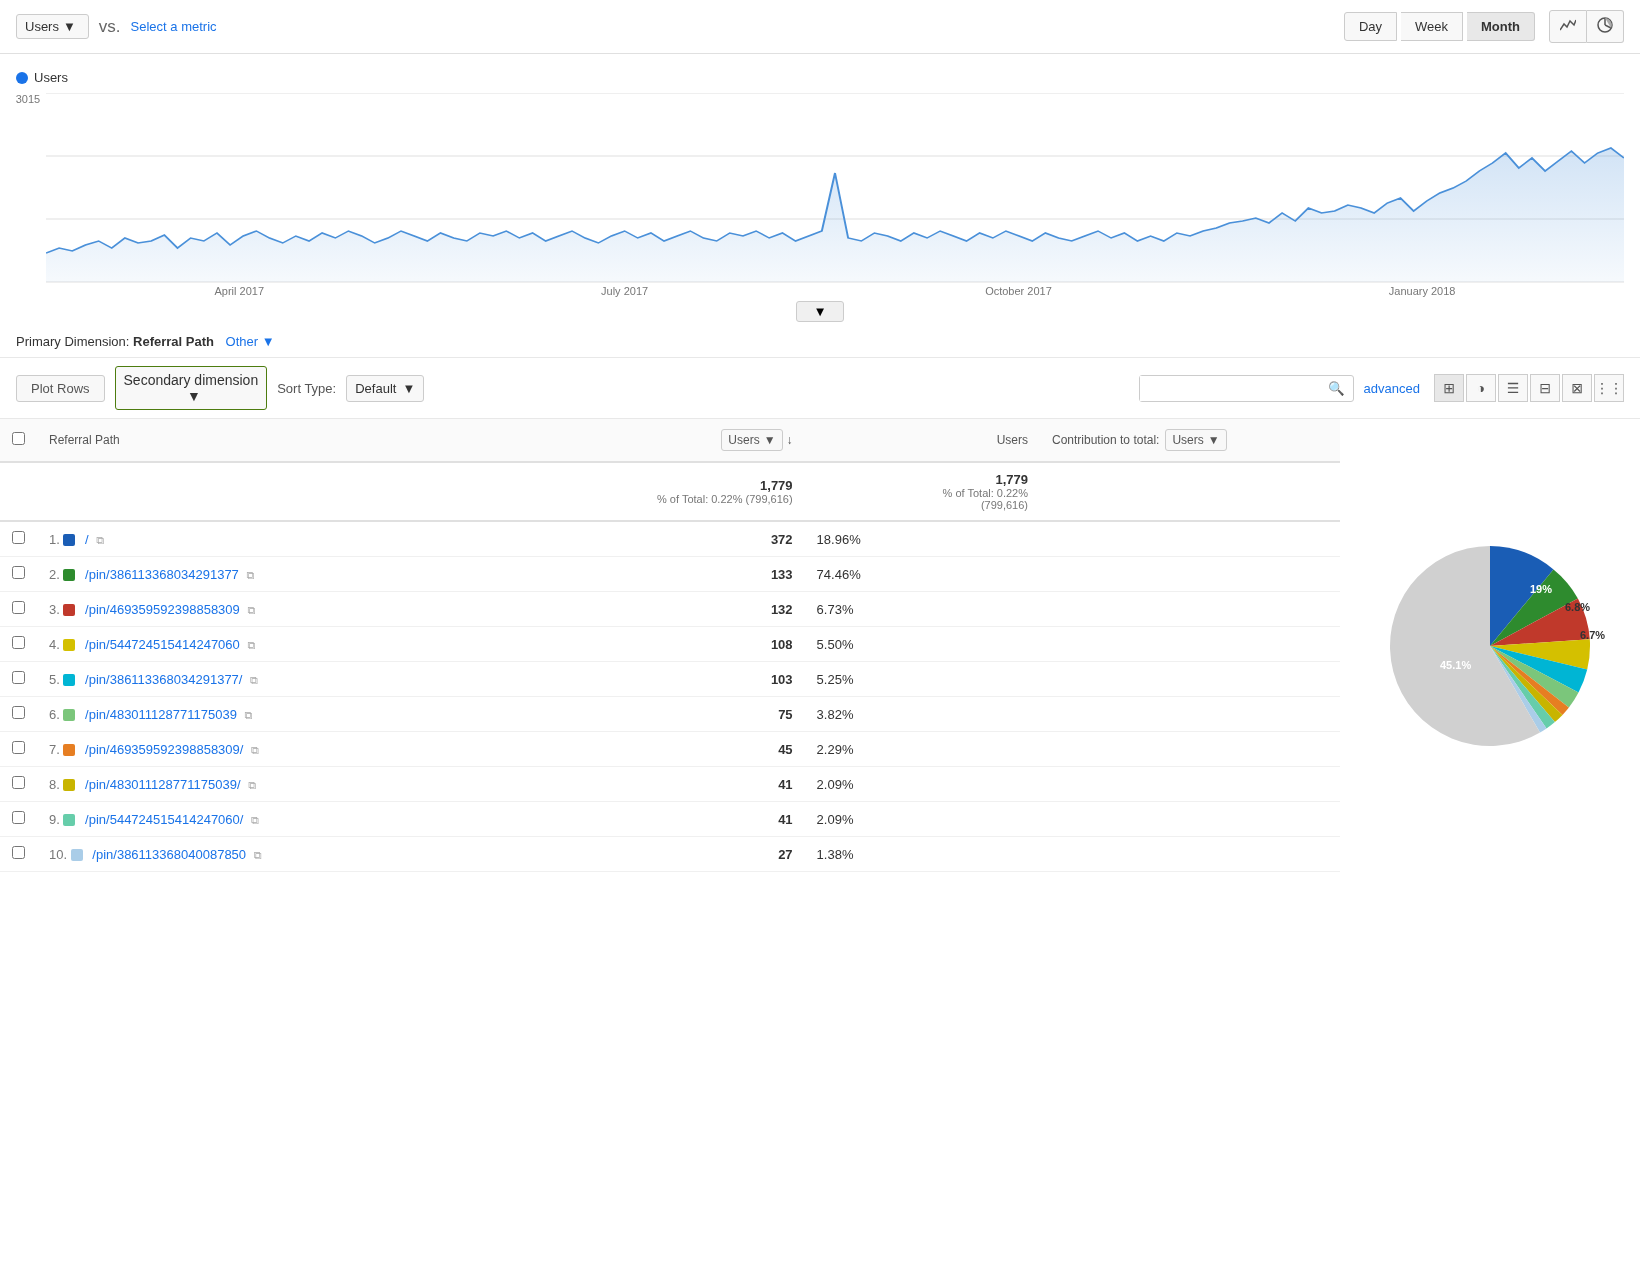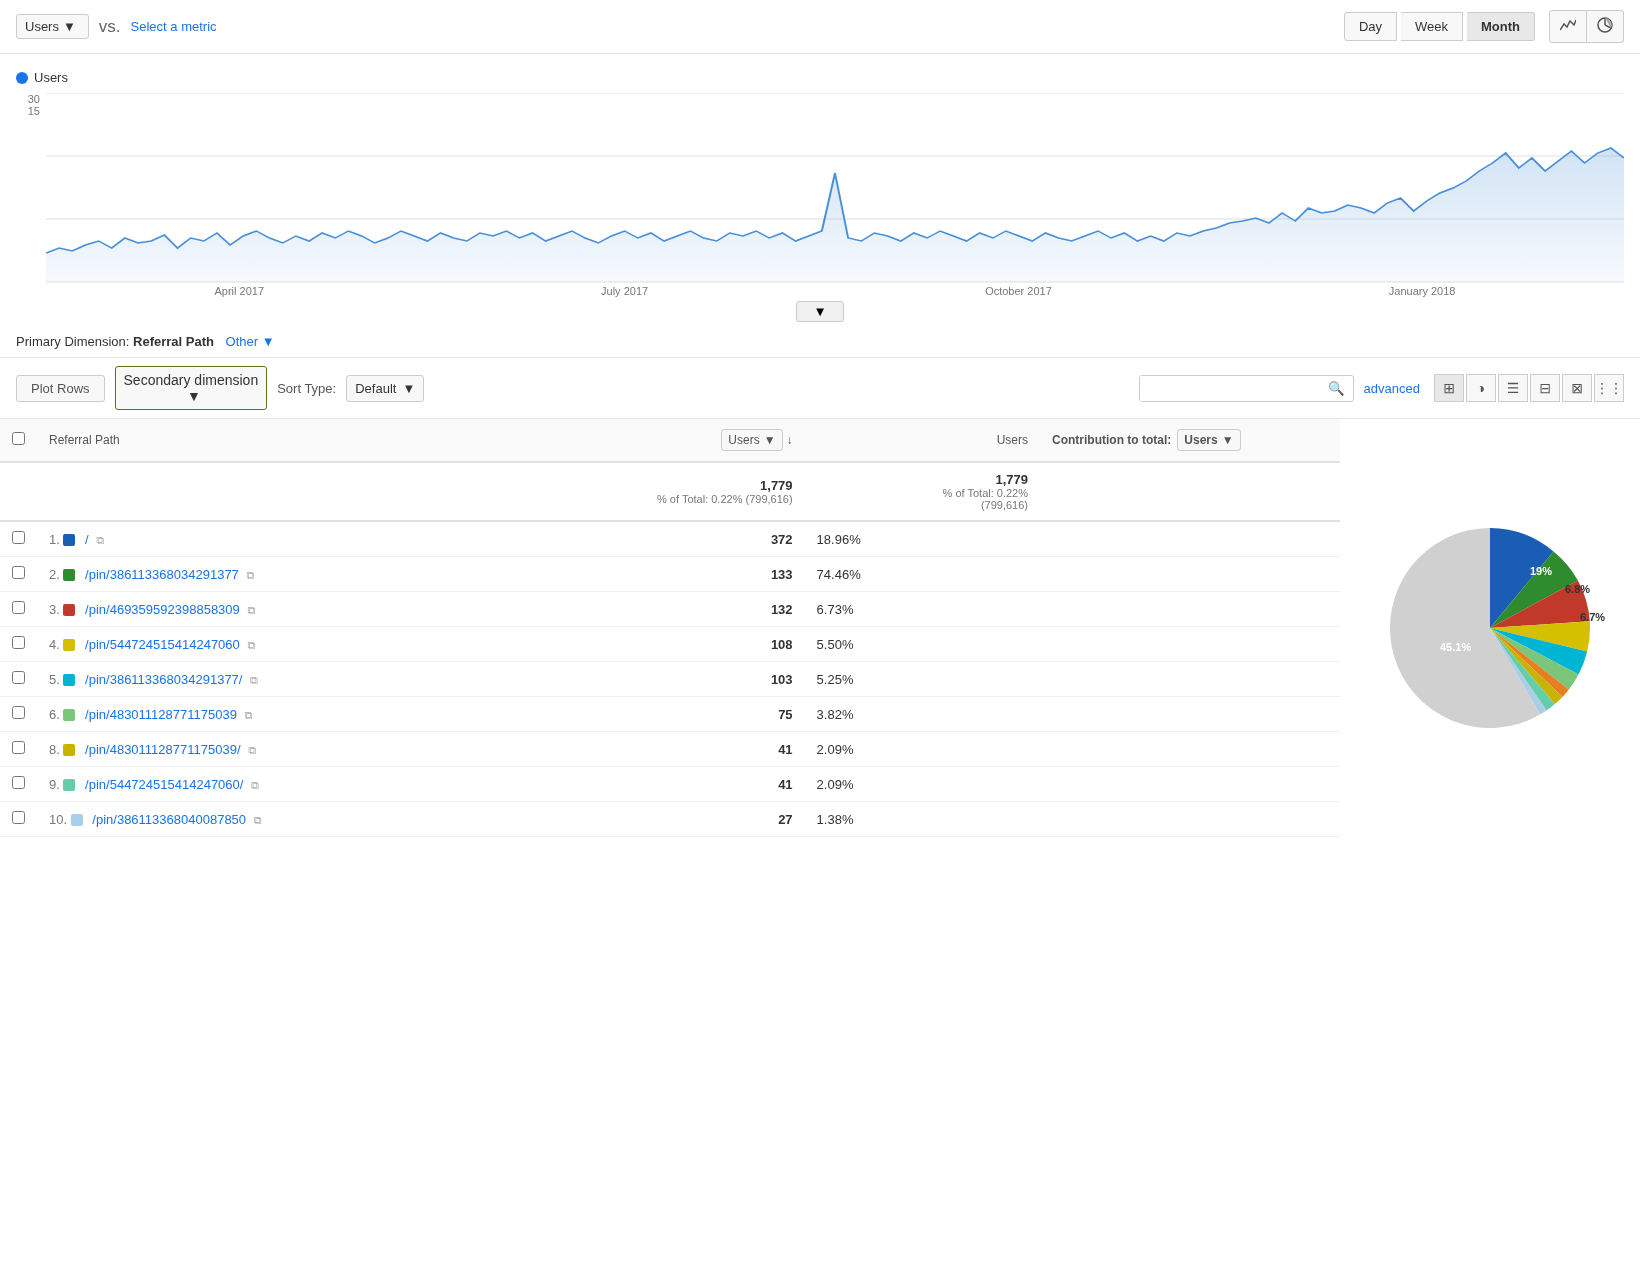--- a/index.html
+++ b/index.html
@@ -189,21 +189,21 @@
   </div>
 </div>
 
 <div class="chart-area">
   <div class="chart-legend">
     <div class="legend-dot"></div>
     <span class="legend-label">Users</span>
   </div>
 
   <div style="display:flex; align-items:stretch;">
-    <div style="width:30px; display:flex; flex-direction:column; justify-content:flex-start; padding-bottom:20px; font-size:11px; color:#777; text-align:right; padding-right:6px;">
+    <div style="width:30px; display:flex; flex-direction:row; justify-content:center; padding-bottom:20px; font-size:11px; color:#777; text-align:right; padding-right:6px;">
       <span>30</span>
       <span>15</span>
       <span></span>
     </div>
     <div style="flex:1; position:relative;">
       <svg class="chart-svg" style="height:190px; width:100%; display:block;" viewBox="0 0 1200 190" preserveAspectRatio="none">
 
         <line x1="0" y1="0" x2="1200" y2="0" stroke="#e0e0e0" stroke-width="1"></line>
         <line x1="0" y1="63" x2="1200" y2="63" stroke="#e0e0e0" stroke-width="1"></line>
         <line x1="0" y1="126" x2="1200" y2="126" stroke="#e0e0e0" stroke-width="1"></line>
@@ -287,21 +287,21 @@
               <div class="col-dropdown">
                 <span>Users</span>
                 <span>▼</span>
               </div>
               <span class="sort-arrow">↓</span>
             </div>
           </th>
           <th class="num" style="min-width:140px;">
             <span>Users</span>
           </th>
-          <th style="width:300px;font-weight:bold;">
+          <th style="width:300px;">
             <div class="contribution-header">
               <span>Contribution to total:</span>
               <div class="col-dropdown">
                 <span>Users</span>
                 <span>▼</span>
               </div>
             </div>
           </th>
         </tr>
       </thead>
@@ -392,20 +392,32 @@
             <a class="path-link">/pin/483011128771175039</a>
             <span class="copy-icon">⧉</span>
           </td>
           <td class="num"><strong>75</strong></td>
           <td class="pct">3.82%</td>
           <td></td>
         </tr>
         <tr>
           <td><input type="checkbox" style=""></td>
           <td>
+            <span class="row-num">7.</span>
+            <span class="color-dot" style="background:#e67e22;"></span>
+            <a class="path-link">/pin/469359592398858309/</a>
+            <span class="copy-icon">⧉</span>
+          </td>
+          <td class="num"><strong>45</strong></td>
+          <td class="pct">2.29%</td>
+          <td></td>
+        </tr>
+        <tr>
+          <td><input type="checkbox" style=""></td>
+          <td>
             <span class="row-num">8.</span>
             <span class="color-dot" style="background:#c8b400;"></span>
             <a class="path-link">/pin/483011128771175039/</a>
             <span class="copy-icon">⧉</span>
           </td>
           <td class="num"><strong>41</strong></td>
           <td class="pct">2.09%</td>
           <td></td>
         </tr>
         <tr>

